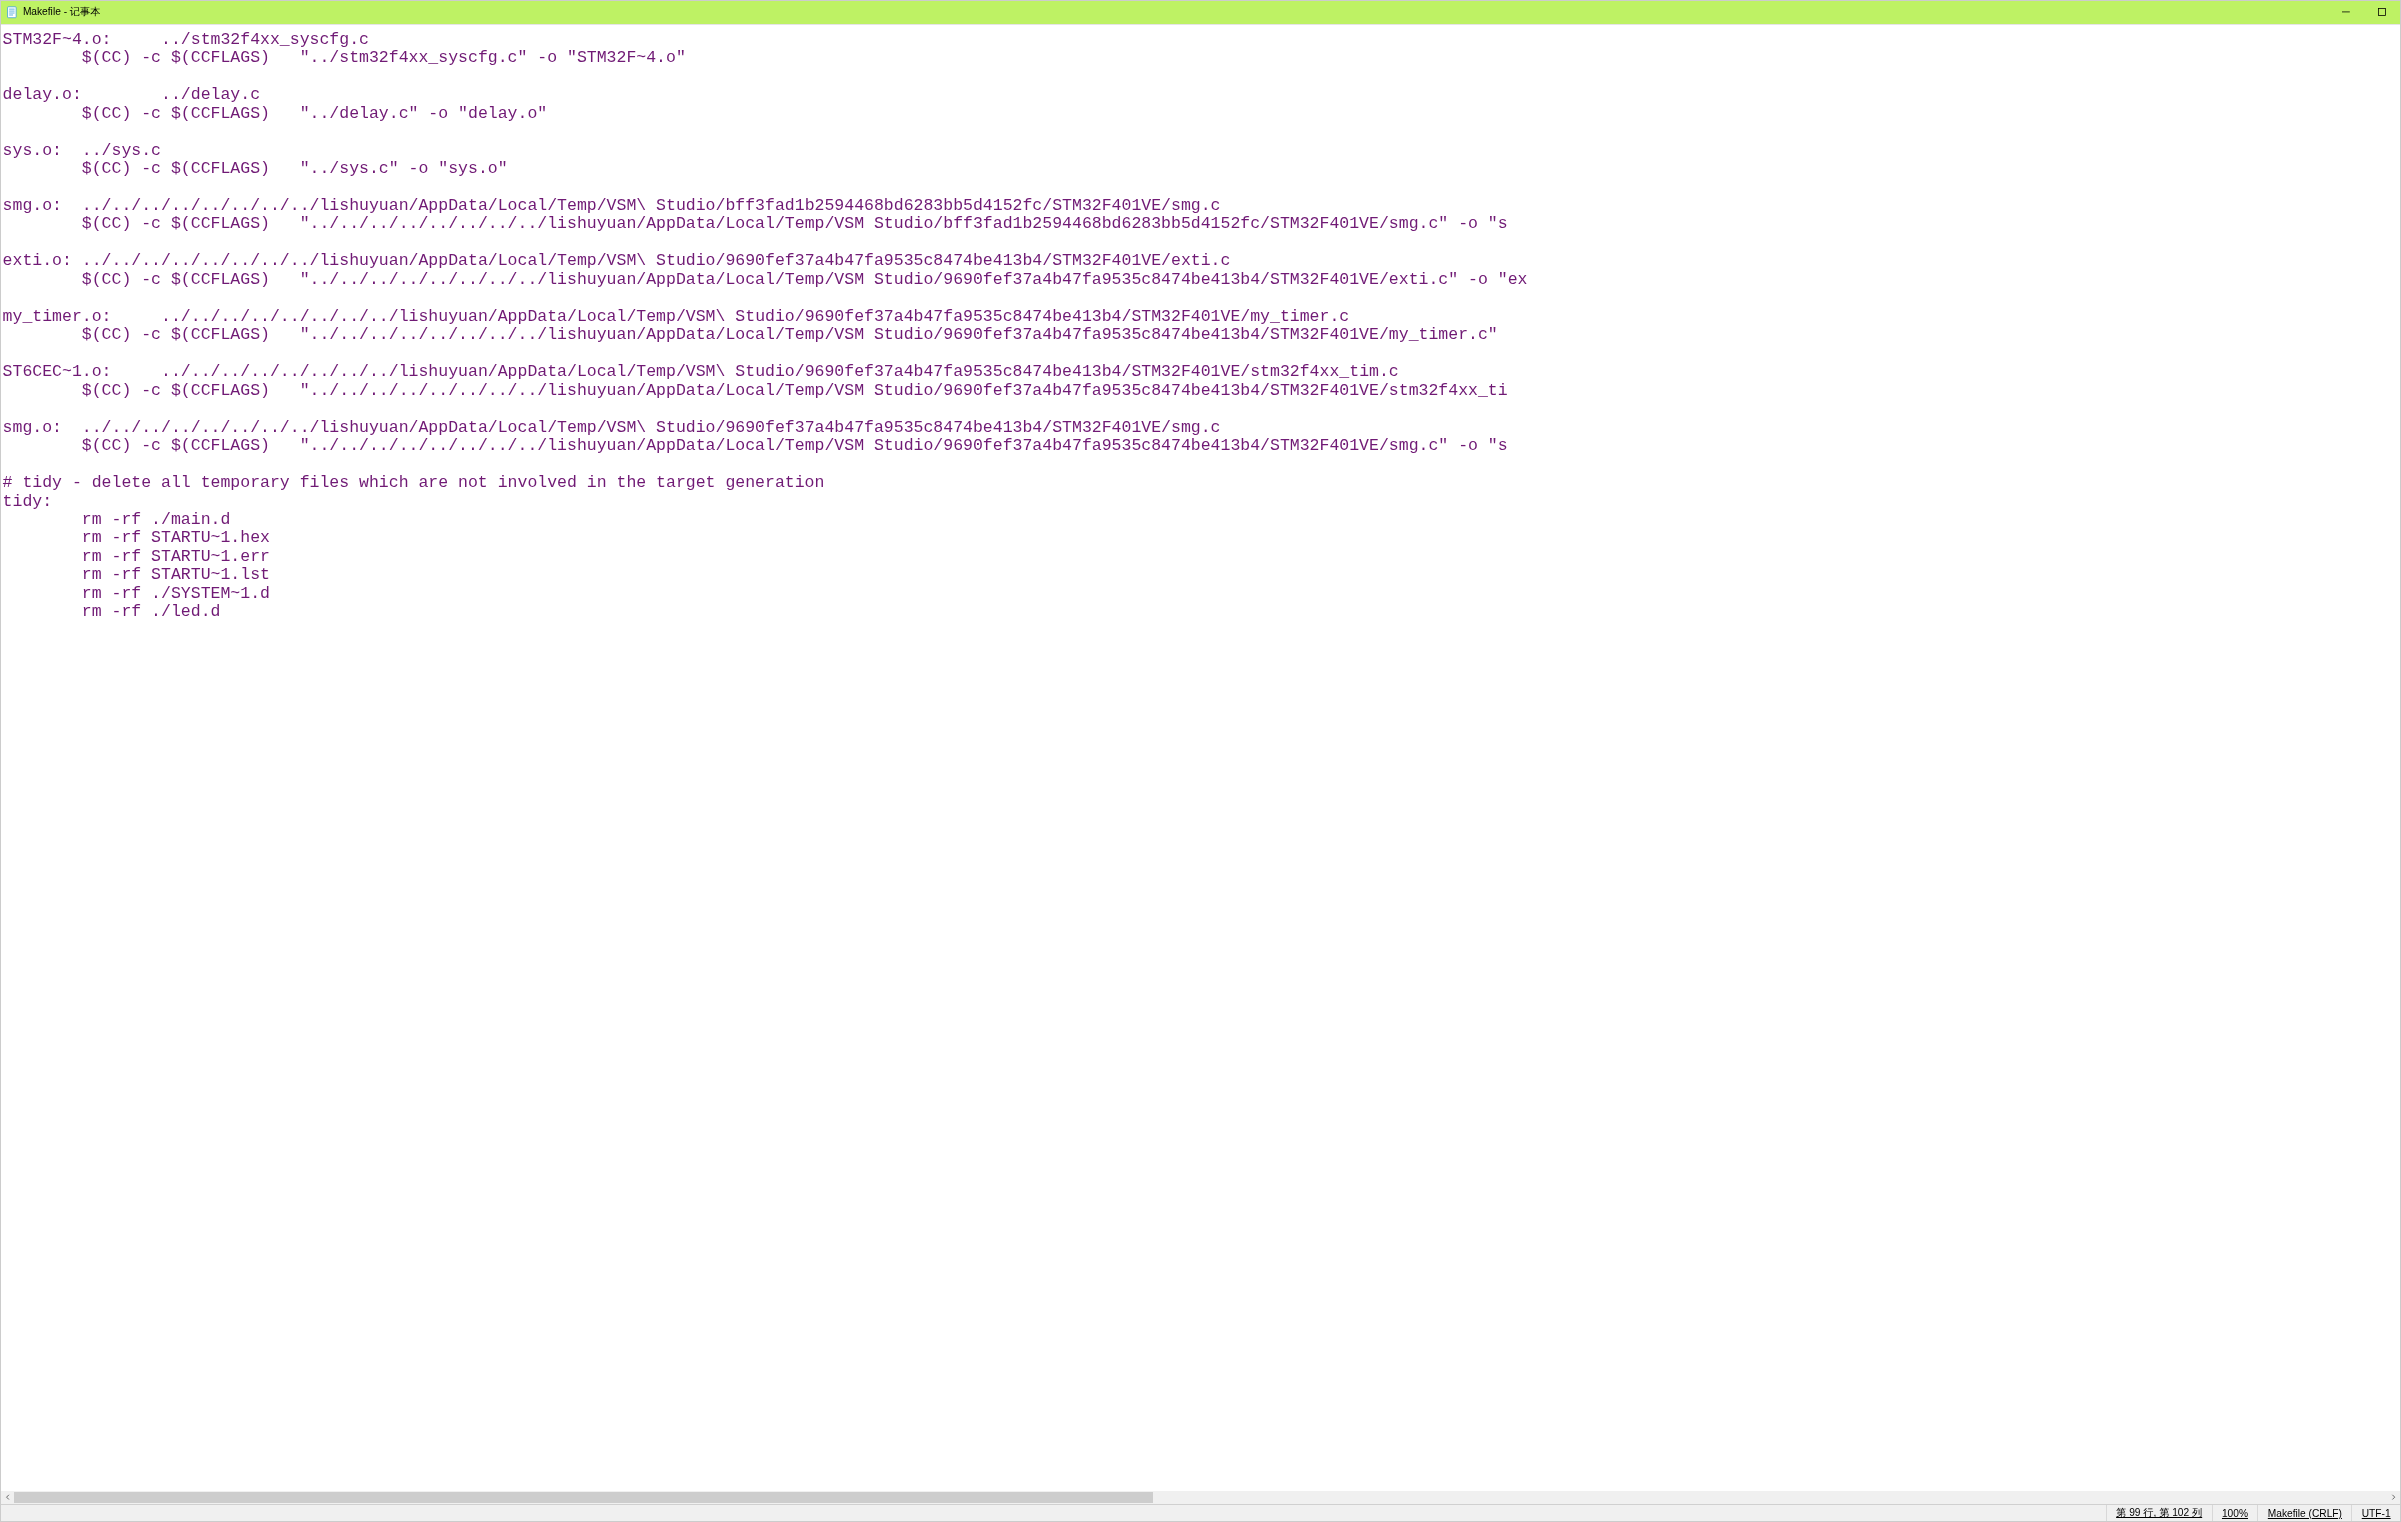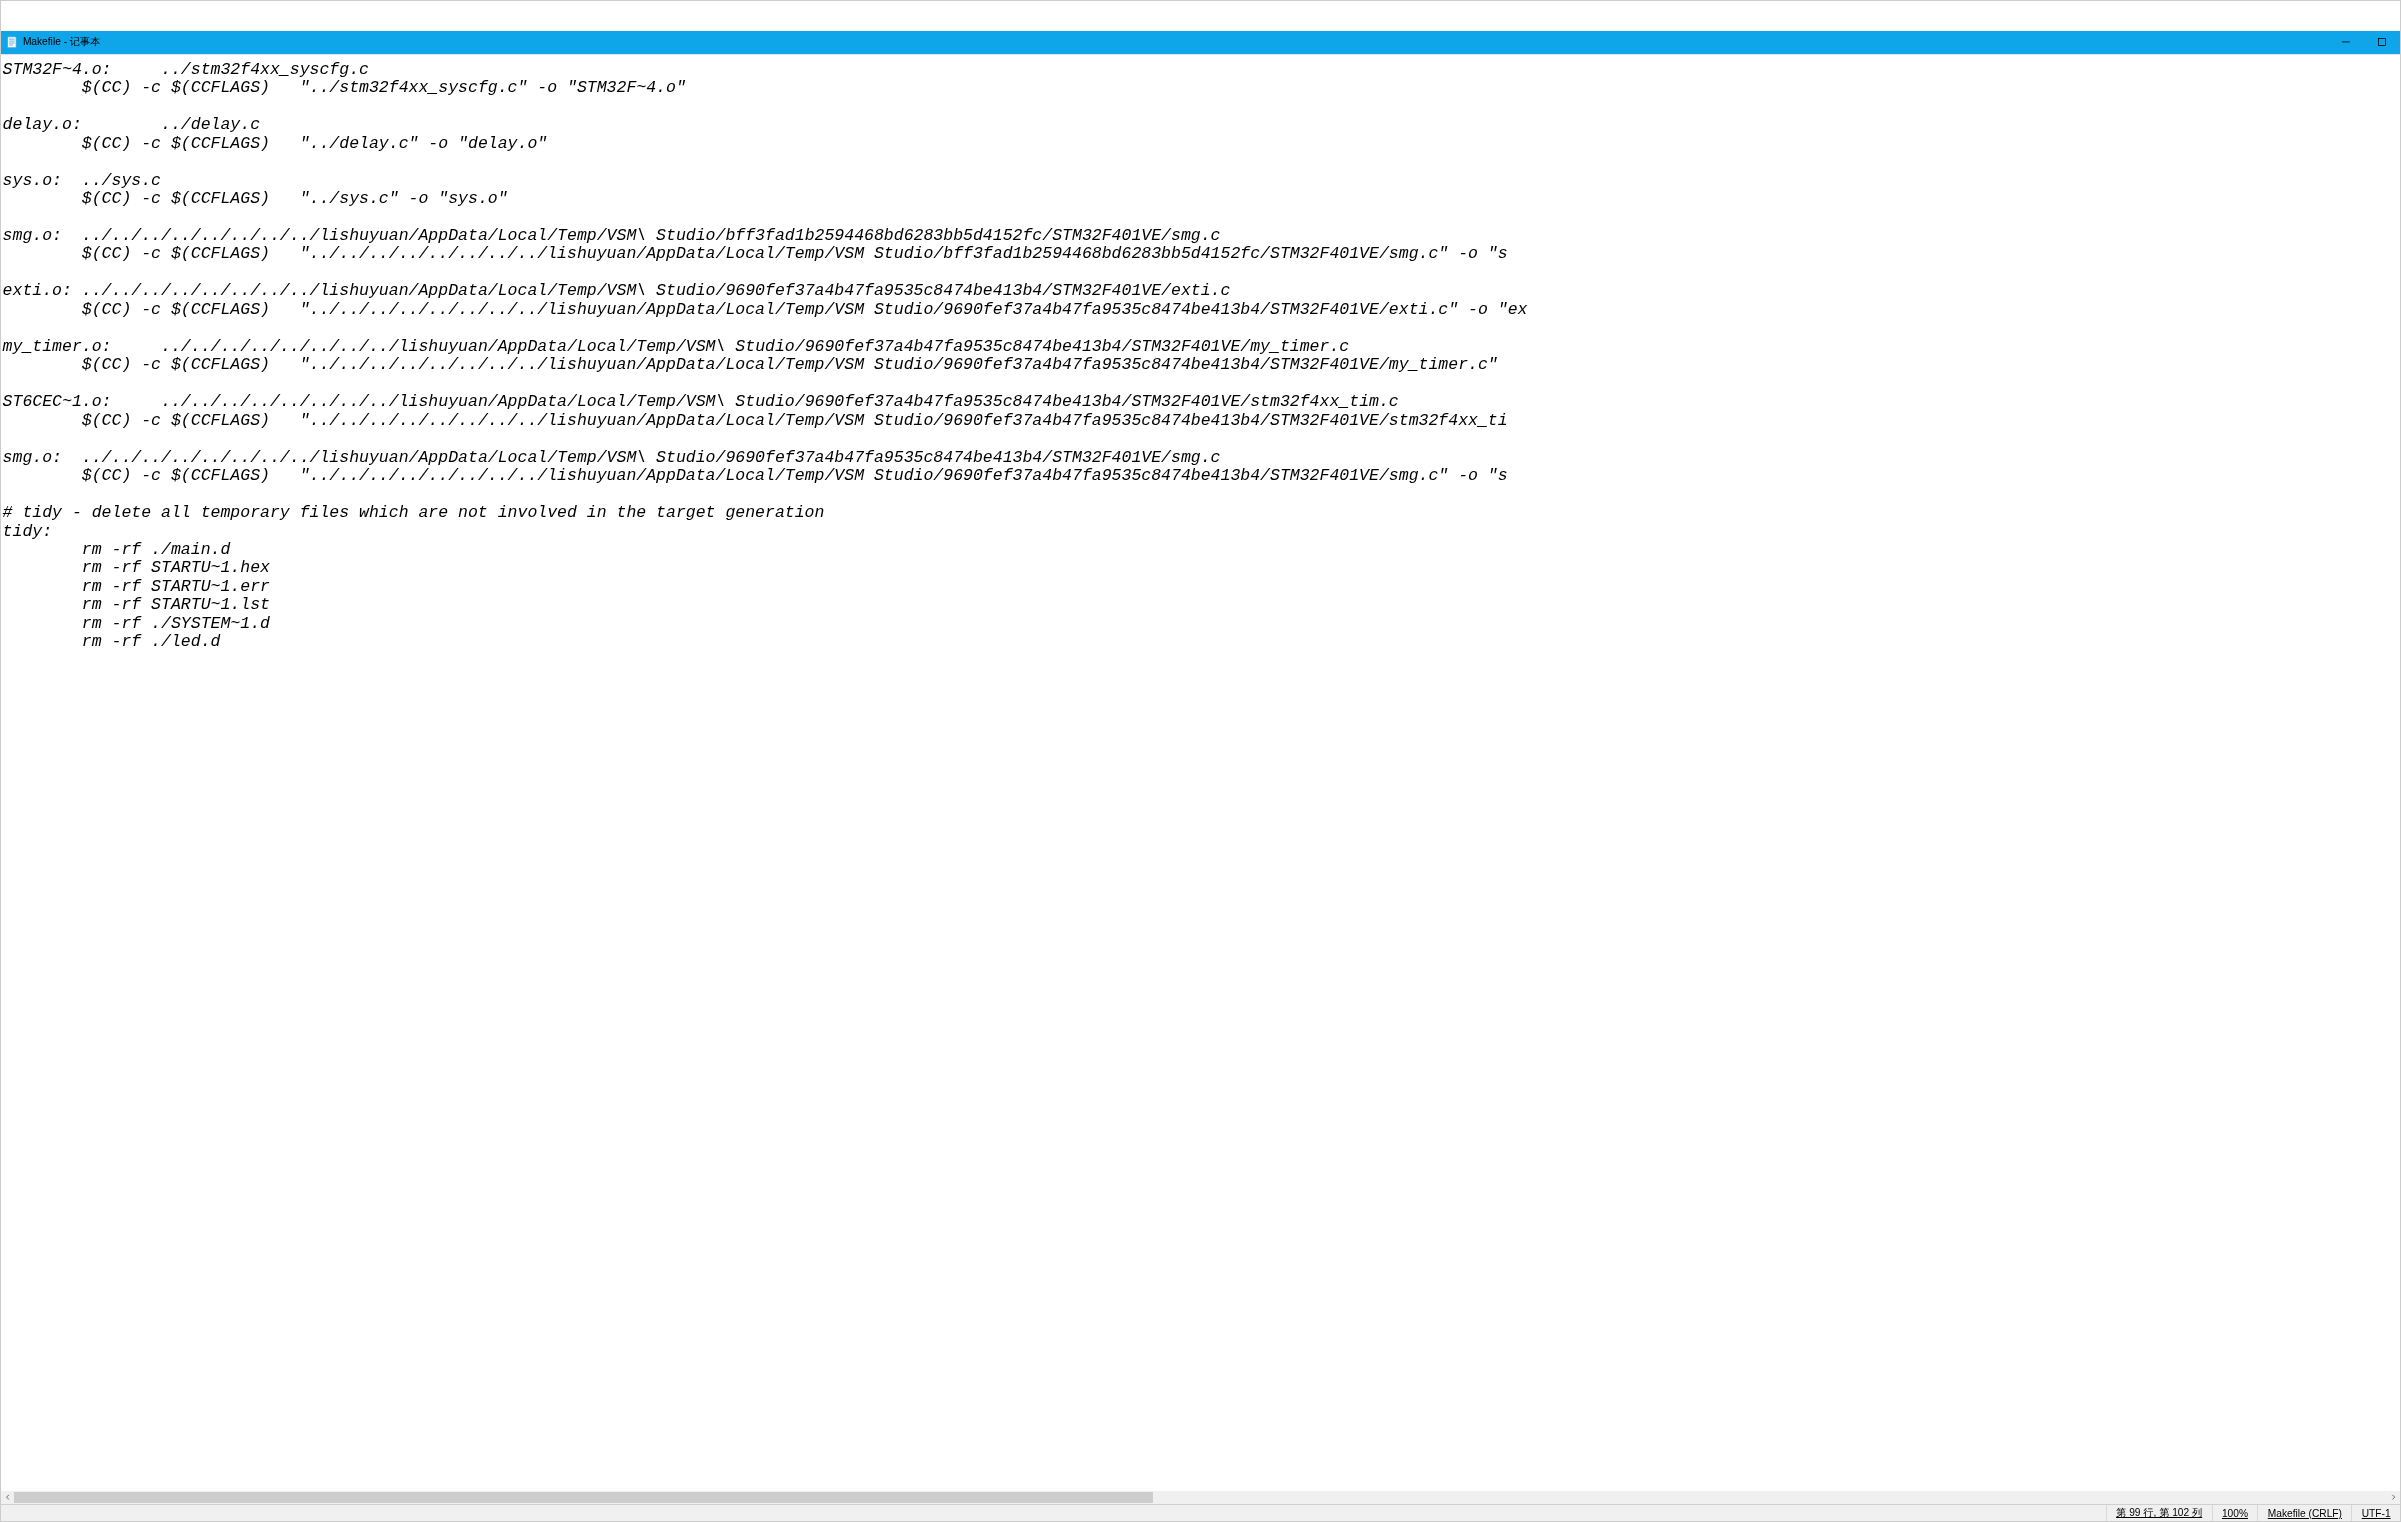--- a/index.html
+++ b/index.html
@@ -15,24 +15,23 @@
     display: flex;
     flex-direction: column;
     width: 100%;
     height: 100%;
     border: 0.8px solid #cccccc;
   }
   .titlebar {
     display: flex;
     align-items: center;
     height: 23.5px;
-    background: #0ea5e9;
+    background: #bef264;
     border-bottom: 0.8px solid #e5e5e5;
     padding-left: 4.7px;
-    margin-top: 30px;
   }
   .titlebar .icon {
     width: 12.5px;
     height: 12.5px;
     margin-right: 4.7px;
     display: inline-flex;
     align-items: center;
     justify-content: center;
   }
   .titlebar .title {
@@ -70,22 +69,21 @@
   }
   .editor-content {
     position: absolute;
     top: 0; left: 0; right: 0; bottom: 13.3px;
     overflow: hidden;
     padding: 6.3px 0 0 1.6px;
     font-family: Consolas, "Courier New", monospace;
     font-size: 16.5px;
     line-height: 1.12;
     white-space: pre;
-    color: #000000;
-    font-style: italic;
+    color: #701a75;
   }
   .hscroll {
     position: absolute;
     left: 0; right: 0; bottom: 0;
     height: 13.3px;
     background: #f0f0f0;
     display: flex;
     align-items: center;
   }
   .hscroll .arrow {

